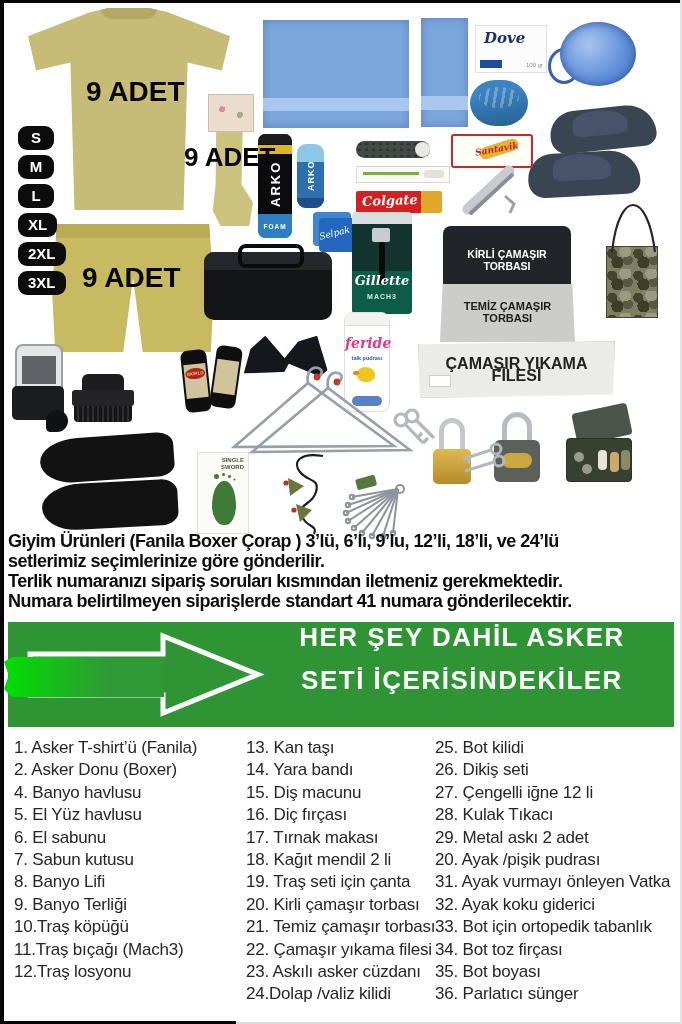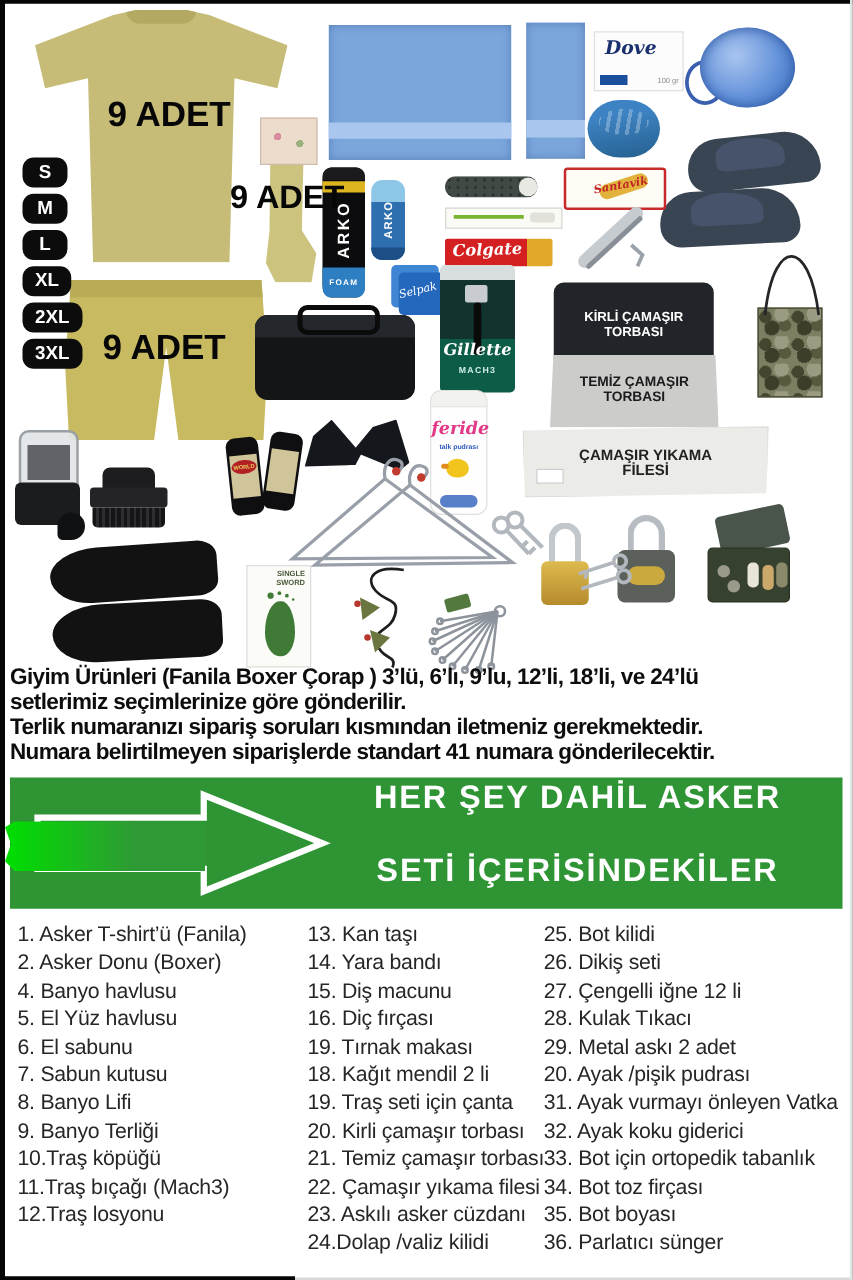--- a/index.html
+++ b/index.html
@@ -98,21 +98,21 @@
     font-style:italic;font-weight:bold;font-size:13px;}
   .g-model{position:absolute;bottom:14px;width:100%;text-align:center;color:#cfeee4;font-size:7px;font-weight:bold;letter-spacing:1px;}
   
   .bag-text{white-space:pre-line;text-align:center;font-weight:bold;}
   .bag-dirty{left:443px;top:226px;width:128px;height:64px;background:#212428;border-radius:8px 8px 2px 2px;
     color:#fff;font-size:10.5px;line-height:12px;padding-top:22px;box-sizing:border-box;}
   .bag-clean{left:440px;top:284px;width:135px;height:58px;background:#cccccb;
     clip-path:polygon(2% 0,98% 0,100% 100%,0 100%);color:#1b1b1b;font-size:11px;line-height:12px;
     padding-top:16px;box-sizing:border-box;}
   .bag-mesh{left:418px;top:341px;width:197px;height:57px;background:#ebebe8;border:1px solid #d8d8d4;
-    clip-path:polygon(0 6%,100% 0,99% 94%,1% 100%);color:#222;font-size:12px;line-height:12px;
+    clip-path:polygon(0 6%,100% 0,99% 94%,1% 100%);color:#222;font-size:16px;line-height:12px;
     padding-top:16px;box-sizing:border-box;}
   .bag-mesh::before{content:"";position:absolute;left:10px;bottom:10px;width:20px;height:10px;background:#fff;border:1px solid #ccc;}
   
   .wallet{left:606px;top:246px;width:52px;height:72px;border:1px solid #44452f;box-sizing:border-box;background:#7d7f63;
     background-image:radial-gradient(circle at 20% 30%,#44452f 0 5px,transparent 5px),
       radial-gradient(circle at 70% 20%,#9a9b80 0 6px,transparent 6px),
       radial-gradient(circle at 40% 70%,#3c3e2a 0 6px,transparent 6px),
       radial-gradient(circle at 80% 60%,#585a40 0 5px,transparent 5px);
     background-size:26px 22px;}
   .toiletry{left:204px;top:252px;width:128px;height:68px;background:#141517;border-radius:10px;}
@@ -186,21 +186,21 @@
     letter-spacing:-0.5px;z-index:7;}
   .desc div{white-space:nowrap;}
   
   .banner{left:8px;top:622px;width:666px;height:105px;background:#2e9434;z-index:7;}
   .banner-arrow{position:absolute;left:10px;top:8px;}
   .ribbon{position:absolute;left:-4px;top:35px;width:160px;height:40px;
     background:linear-gradient(90deg,#00df00,#2f9a35 65%);
     clip-path:polygon(0 12%,5% 0,100% 0,100% 100%,5% 100%,0 80%,3% 46%);}
   .banner-text{position:absolute;left:250px;top:0;right:8px;height:100%;text-align:center;color:#fff;
     font-weight:bold;font-size:26px;letter-spacing:1.5px;}
-  .banner-l1{} .banner-l2{margin-top:28px;}
+  .banner-l1{} .banner-l2{margin-top:12px;}
   
   .list-col{position:absolute;margin:0;padding:0;list-style:none;top:737px;color:#262626;
     font-size:17px;line-height:22.4px;letter-spacing:-0.2px;}
   .list-col li{white-space:nowrap;}
   .col1{left:14px;} .col2{left:246px;} .col3{left:435px;}
 </style>
 </head>
 <body>
 
 <div class="stage">
@@ -415,21 +415,21 @@
     <li>9. Banyo Terliği</li>
     <li>10.Traş köpüğü</li>
     <li>11.Traş bıçağı (Mach3)</li>
     <li>12.Traş losyonu</li>
   </ul>
   <ul class="list-col col2">
     <li>13. Kan taşı</li>
     <li>14. Yara bandı</li>
     <li>15. Diş macunu</li>
     <li>16. Diç fırçası</li>
-    <li>19. Tırnak makası</li>
+    <li>17. Tırnak makası</li>
     <li>18. Kağıt mendil 2 li</li>
     <li>19. Traş seti için çanta</li>
     <li>20. Kirli çamaşır torbası</li>
     <li>21. Temiz çamaşır torbası</li>
     <li>22. Çamaşır yıkama filesi</li>
     <li>23. Askılı asker cüzdanı</li>
     <li>24.Dolap /valiz kilidi</li>
   </ul>
   <ul class="list-col col3">
     <li>25. Bot kilidi</li>

